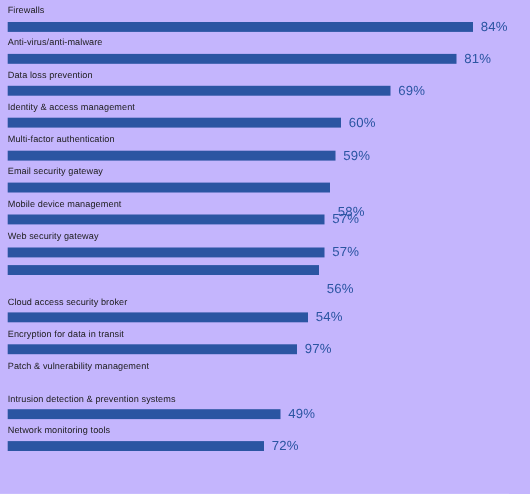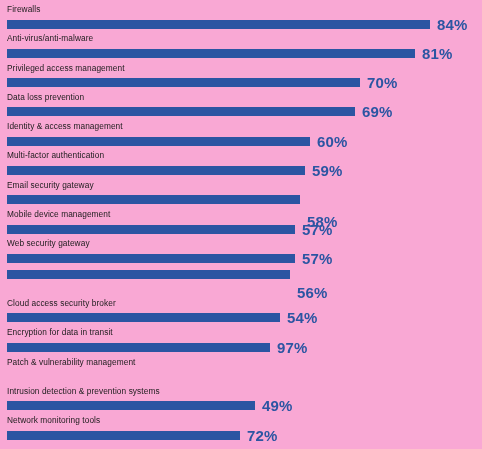--- a/index.html
+++ b/index.html
@@ -44,52 +44,45 @@
     margin-top: 1px;
     display: flex;
     align-items: center;
   }
   .bar-fill {
     height: 9px;
     background: #2b55a2;
     flex: 0 0 auto;
   }
   .bar-value {
-    font-size: 15px;
-    font-weight: bold;
+    font-size: 12px;
+    font-weight: normal;
     color: #2b55a2;
     letter-spacing: 0.2px;
     margin-left: 7px;
     white-space: nowrap;
     line-height: 9px;
   }
 </style>
 </head>
 <body>
 
-<div id="chart-root" style="background: #f9a8d4;">
+<div id="chart-root" style="background: #c4b5fd;">
     <div class="bar-row">
       <span class="bar-label">Firewalls</span>
       <div class="bar-track">
         <div class="bar-fill" style="width: 423px; background: rgb(43, 85, 162);"></div>
         <span class="bar-value" style="color: rgb(43, 85, 162);">84%</span>
       </div>
     </div>
     <div class="bar-row">
       <span class="bar-label">Anti-virus/anti-malware</span>
       <div class="bar-track">
         <div class="bar-fill" style="width: 408px; background: rgb(43, 85, 162);"></div>
         <span class="bar-value" style="color: rgb(43, 85, 162);">81%</span>
-      </div>
-    </div>
-    <div class="bar-row">
-      <span class="bar-label">Privileged access management</span>
-      <div class="bar-track">
-        <div class="bar-fill" style="width: 353px; background: rgb(43, 85, 162);"></div>
-        <span class="bar-value" style="color: rgb(43, 85, 162);">70%</span>
       </div>
     </div>
     <div class="bar-row">
       <span class="bar-label">Data loss prevention</span>
       <div class="bar-track">
         <div class="bar-fill" style="width: 348px; background: rgb(43, 85, 162);"></div>
         <span class="bar-value" style="color: rgb(43, 85, 162);">69%</span>
       </div>
     </div>
     <div class="bar-row">

